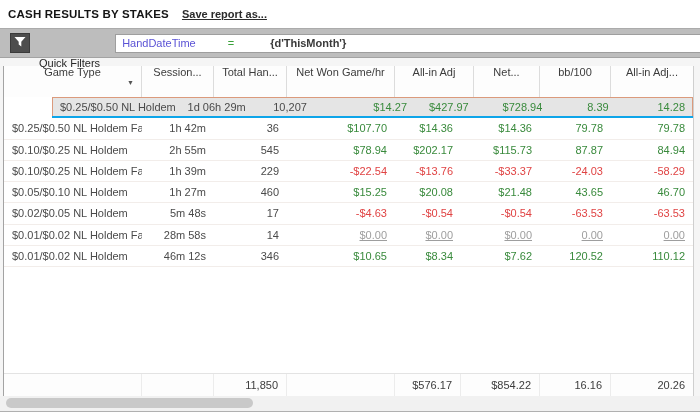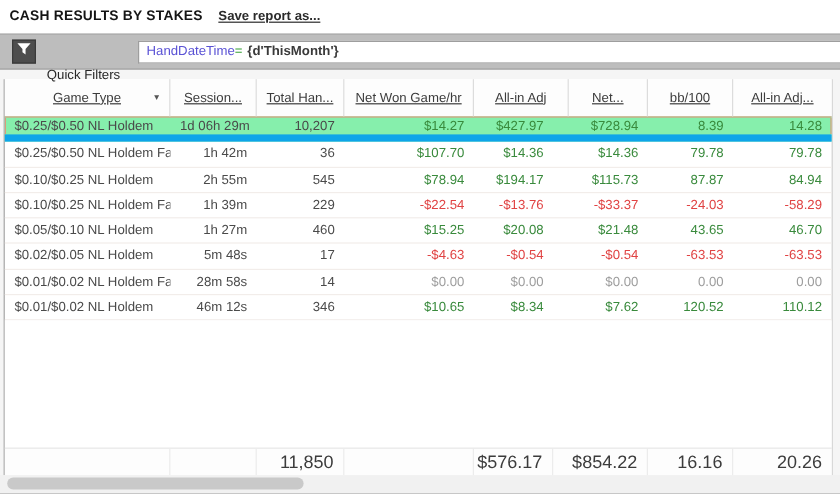--- a/index.html
+++ b/index.html
@@ -8,50 +8,50 @@
 
   
   .title-bar { height:28px; background:#fff; display:flex; align-items:center; padding-left:8px; }
   .page-title { font-size:11.5px; font-weight:bold; color:#141414; letter-spacing:.2px; }
   .save-link { font-size:11px; font-weight:600; color:#2b2b2b; text-decoration:underline; margin-left:13px; cursor:pointer; }
 
   
   .filter-bar { height:30px; background:#bdbdbd; border-top:1px solid #ababab; border-bottom:1px solid #a3a3a3; display:flex; align-items:center; padding-left:10px; }
   .filter-btn { width:20px; height:20px; background:#4d4d4d; border:1px solid #3a3a3a; display:flex; align-items:center; justify-content:center; flex:0 0 auto; cursor:pointer; }
   .qf-label { margin-left:9px; font-size:11px; color:#262626; flex:0 0 auto;margin-top:40px; }
-  .filter-input { margin-left:15px; flex:1; height:19px; background:#fff; border:1px solid #9e9e9e; border-right:none; display:flex; align-items:center; padding-left:6px; font-size:11px; white-space:nowrap; overflow:hidden; }
+  .filter-input { margin-left:15px; flex:1; height:19px; background:#fff; border:1px solid #9e9e9e; border-right:none; display:flex; align-items:center; padding-left:6px; font-size:11px; white-space:nowrap; overflow:hidden;gap:32px; }
   .f-field { color:#5a52d5; }
   .f-op { color:#3aa23a; }
   .f-val { color:#3a3a3a; margin-left:4px;font-weight:bold; }
 
   .gap { height:8px; }
 
   
   .table { margin-left:3px; width:691px; background:#fff; border-left:1px solid #a3a3a3; border-right:1px solid #cfcfcf; }
   .c0{width:138px;} .c1{width:72px;} .c2{width:73px;} .c3{width:108px;}
   .c4{width:66px;} .c5{width:79px;} .c6{width:71px;} .c7{width:82px;}
 
   .thead { display:flex; height:31px; background:#fdfdfd; }
-  .th { display:flex; align-items:center; justify-content:center; font-size:11px; color:#3c3c3c; border-right:1px solid #dcdcdc; position:relative; white-space:nowrap; overflow:hidden; cursor:pointer;text-decoration:underline; }
+  .th { display:flex; align-items:flex-start; justify-content:center; font-size:11px; color:#3c3c3c; border-right:1px solid #dcdcdc; position:relative; white-space:nowrap; overflow:hidden; cursor:pointer; }
   .th:last-child { border-right:none; }
   .sort-arrow { position:absolute; right:7px; top:50%; transform:translateY(-50%); font-size:7px; color:#555; }
 
   .trow { display:flex; height:21.25px; align-items:center; font-size:11px; border-bottom:1px solid #f2edea; cursor:pointer; }
-  .trow.selected { background:#86efac; border-top:1px solid #db9a7c; border-bottom:6px solid #0ea5e9;
-                   box-shadow: inset 1px 0 0 #db9a7c, inset -1px 0 0 #db9a7c; }
+  .trow.selected { background:#e5e5e5; border-top:1px solid #db9a7c; border-bottom:2px solid #0ea5e9;
+                   box-shadow: inset 1px 0 0 #db9a7c, inset -1px 0 0 #db9a7c; margin-left: 48px; }
   .td { padding:0 8px; white-space:nowrap; overflow:hidden; color:#4a4a4a; }
   .left { text-align:left; }
   .right { text-align:right; }
   .pos { color:#398a3c; }
   .neg { color:#e04343; }
-  .zero { color:#9e9e9e; }
+  .zero { color:#9e9e9e;text-decoration:underline; }
 
   .spacer { height:107px; background:#fff; border-bottom:1px solid #e3e3e3; }
 
-  .totals { display:flex; height:22px; font-size:15px; background:#fdfdfd; }
+  .totals { display:flex; height:22px; font-size:11px; background:#fdfdfd; }
   .tt { height:100%; display:flex; align-items:center; justify-content:flex-end; padding:0 8px; color:#3c3c3c; border-right:1px solid #ececec; white-space:nowrap; }
   .tt:last-child { border-right:none; }
 
   
   .hscroll { height:15px; width:700px; background:#f1f1f1; position:relative; }
   .hthumb { position:absolute; left:6px; top:2px; width:247px; height:10px; background:#c9c9c9; border-radius:5px; cursor:pointer; }
   .bottom-bar { height:8px; width:700px; background:#b0b0b0; }
 </style>
 </head>
 <body>
@@ -129,21 +129,21 @@
           <div class="td c4 right pos">$14.36</div>
           <div class="td c5 right pos">$14.36</div>
           <div class="td c6 right pos">79.78</div>
           <div class="td c7 right pos">79.78</div>
         </div>
         <div class="trow">
           <div class="td c0 left">$0.10/$0.25 NL Holdem</div>
           <div class="td c1 right">2h 55m</div>
           <div class="td c2 right">545</div>
           <div class="td c3 right pos">$78.94</div>
-          <div class="td c4 right pos">$194.17</div>
+          <div class="td c4 right pos">$202.17</div>
           <div class="td c5 right pos">$115.73</div>
           <div class="td c6 right pos">87.87</div>
           <div class="td c7 right pos">84.94</div>
         </div>
         <div class="trow">
           <div class="td c0 left">$0.10/$0.25 NL Holdem Fast</div>
           <div class="td c1 right">1h 39m</div>
           <div class="td c2 right">229</div>
           <div class="td c3 right neg">-$22.54</div>
           <div class="td c4 right neg">-$13.76</div>

